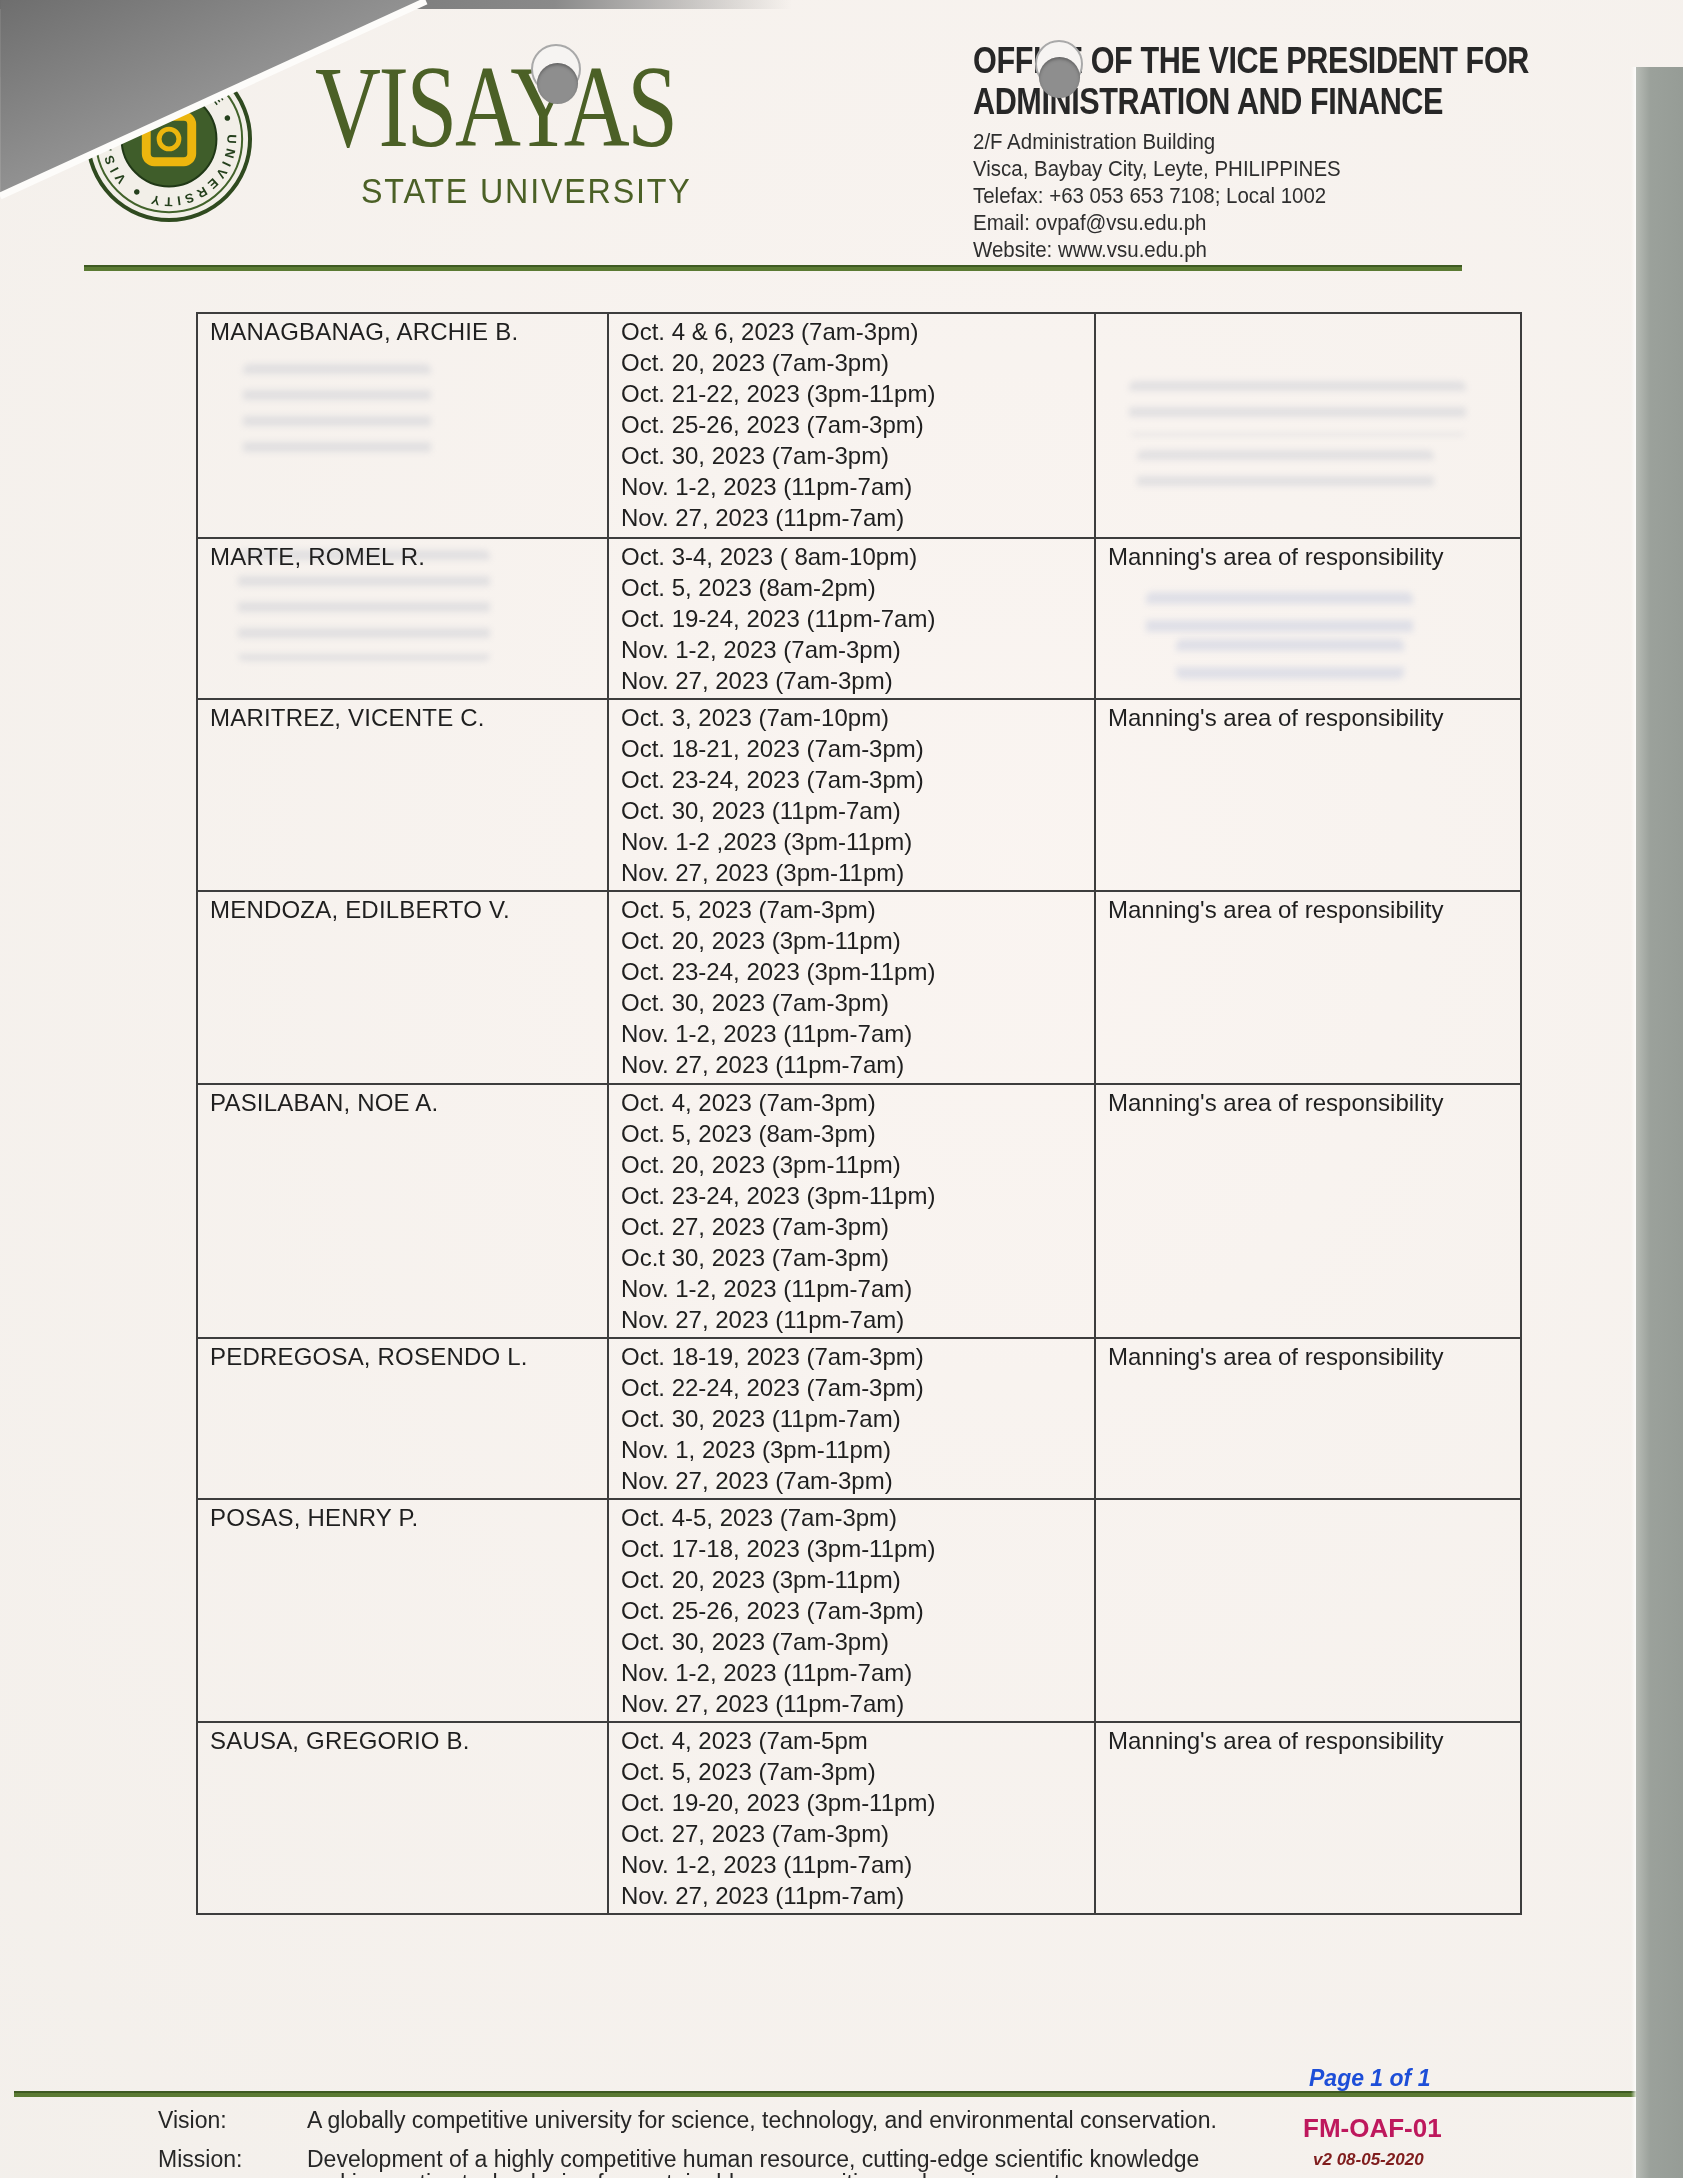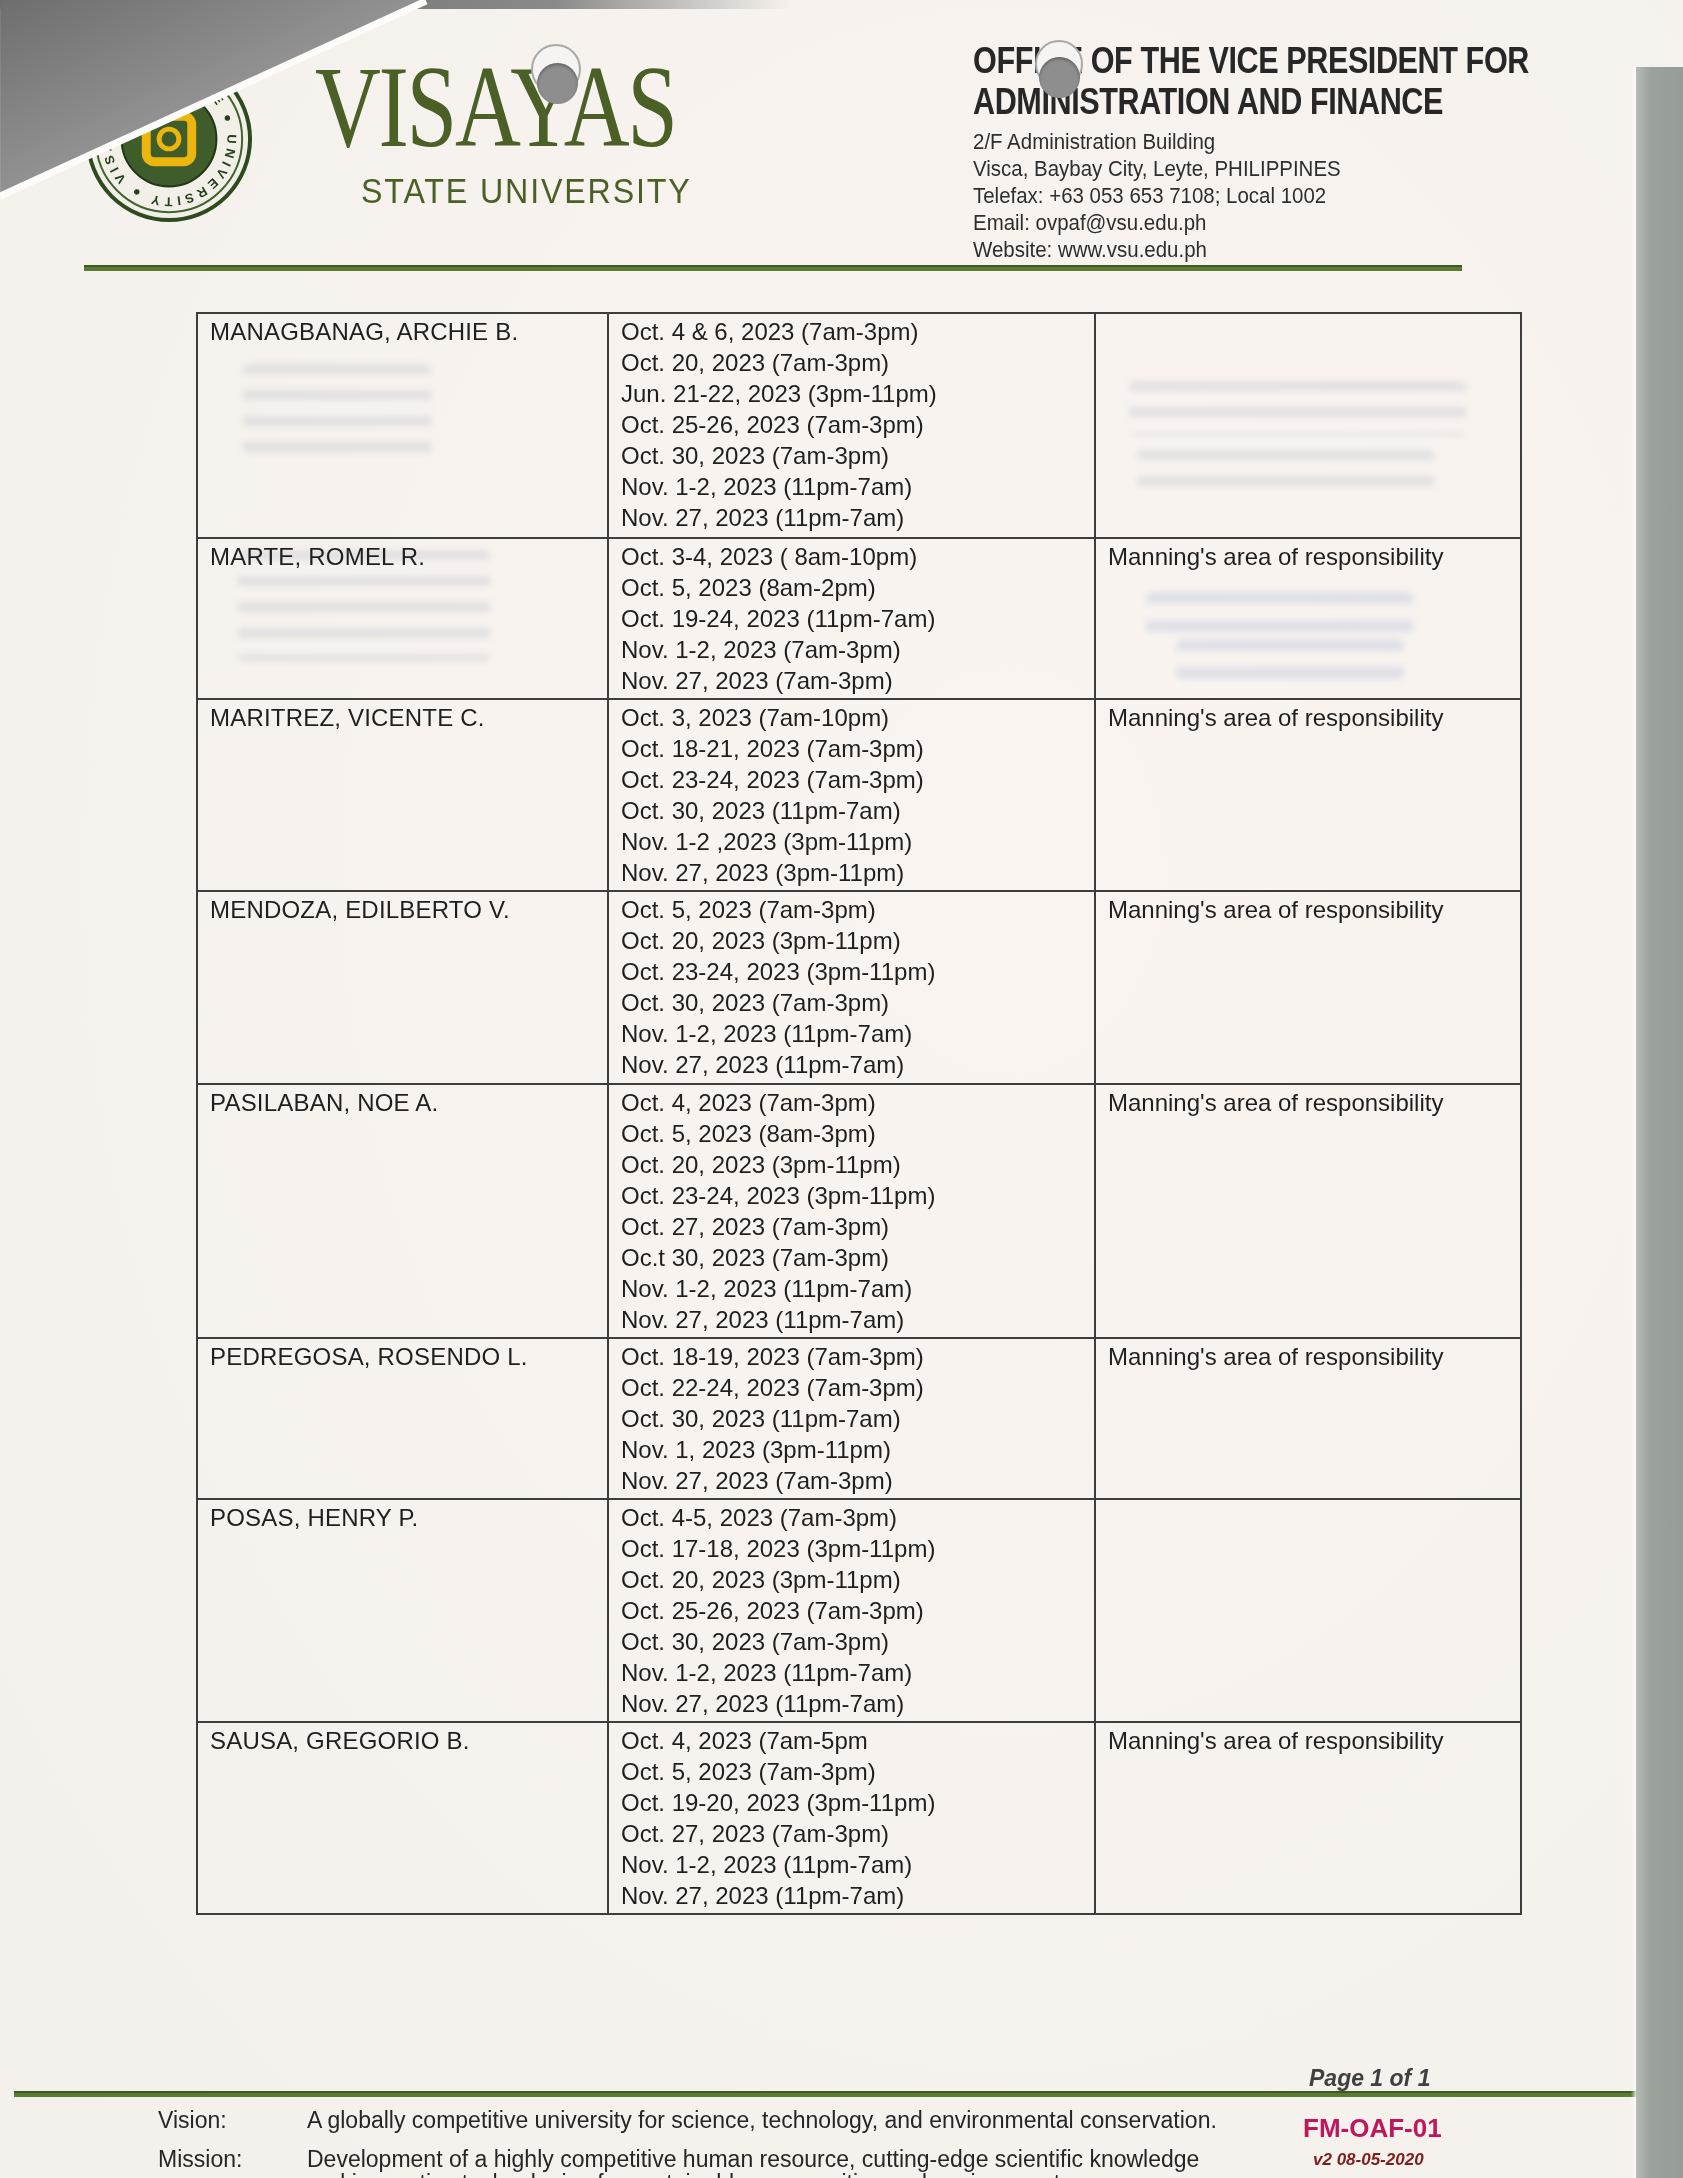--- a/index.html
+++ b/index.html
@@ -51,21 +51,21 @@
   table.sched td{border:2px solid #3d3d3d;vertical-align:top;
     font-size:24px;line-height:31px;padding:2px 10px 2px 12px;overflow:hidden;margin-left:37px;}
   td.name-cell{width:411px;letter-spacing:0.2px;}
   td.sched-cell{width:487px;}
   td.area-cell{width:426px;vertical-align:middle;padding-left:18px;}
   
   .bleed{position:absolute;filter:blur(3px);opacity:.20;border-radius:6px;
     background:repeating-linear-gradient(180deg,#8e99af 0 10px,rgba(0,0,0,0) 10px 26px);}
   .bleed.blue{background:repeating-linear-gradient(180deg,#96a6cf 0 12px,rgba(0,0,0,0) 12px 28px);opacity:.25;}
   
-  .page-info{position:absolute;left:1309px;top:2065px;font-size:23px;font-style:italic;font-weight:700;color:#404040;}
+  .page-info{position:absolute;left:1309px;top:2065px;font-size:23px;font-style:italic;font-weight:700;color:#1d4ed8;}
   .form-code{position:absolute;left:1303px;top:2113px;font-size:26px;font-weight:700;color:#be185d;}
   .form-version{position:absolute;left:1313px;top:2150px;font-size:17px;font-style:italic;font-weight:700;color:#7f1d1d;}
   .vm-label{position:absolute;left:158px;font-size:23px;font-weight:400;color:#262626;}
   .vm-text{position:absolute;left:307px;font-size:23px;color:#262626;white-space:nowrap;}
   .vision-label{top:2107px;} .vision-text{top:2107px;}
   .mission-label{top:2146px;} .mission-text{top:2146px;}
   .mission-text2{top:2170px;}
 </style>
 </head>
 <body>
@@ -120,21 +120,21 @@
     <col style="width:411px">
     <col style="width:487px">
     <col style="width:426px">
   </colgroup>
   <tbody>
       <tr style="height: 225px;">
         <td class="name-cell">MANAGBANAG, ARCHIE B.</td>
         <td class="sched-cell">
           <div>Oct. 4 &amp; 6, 2023 (7am-3pm)</div>
           <div>Oct. 20, 2023 (7am-3pm)</div>
-          <div>Jun. 21-22, 2023 (3pm-11pm)</div>
+          <div>Oct. 21-22, 2023 (3pm-11pm)</div>
           <div>Oct. 25-26, 2023 (7am-3pm)</div>
           <div>Oct. 30, 2023 (7am-3pm)</div>
           <div>Nov. 1-2, 2023 (11pm-7am)</div>
           <div>Nov. 27, 2023 (11pm-7am)</div>
         </td>
         <td class="area-cell"></td>
       </tr>
       <tr style="height: 156px;">
         <td class="name-cell">MARTE, ROMEL R.</td>
         <td class="sched-cell">

